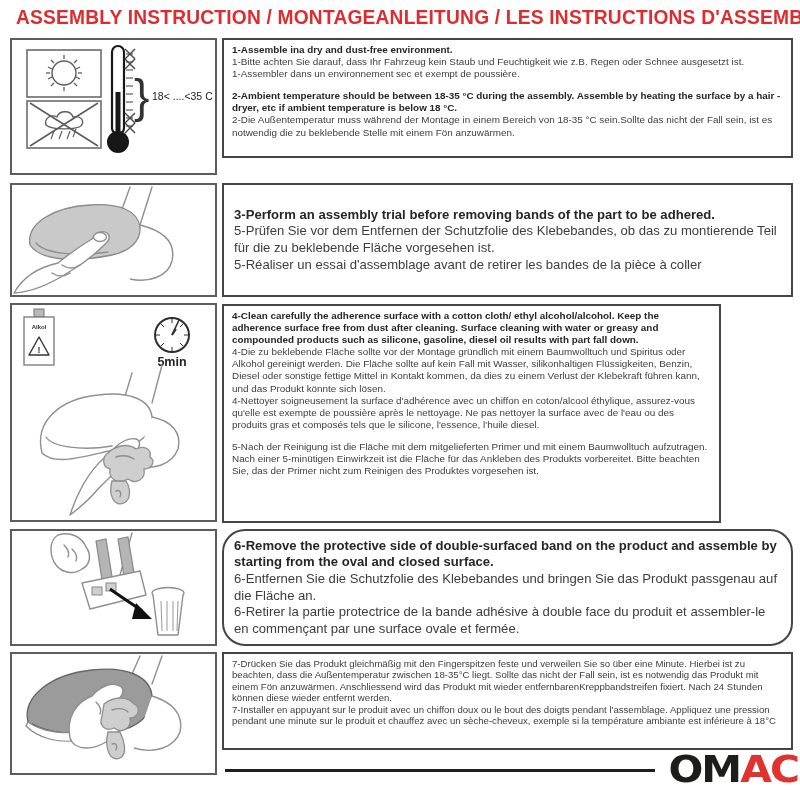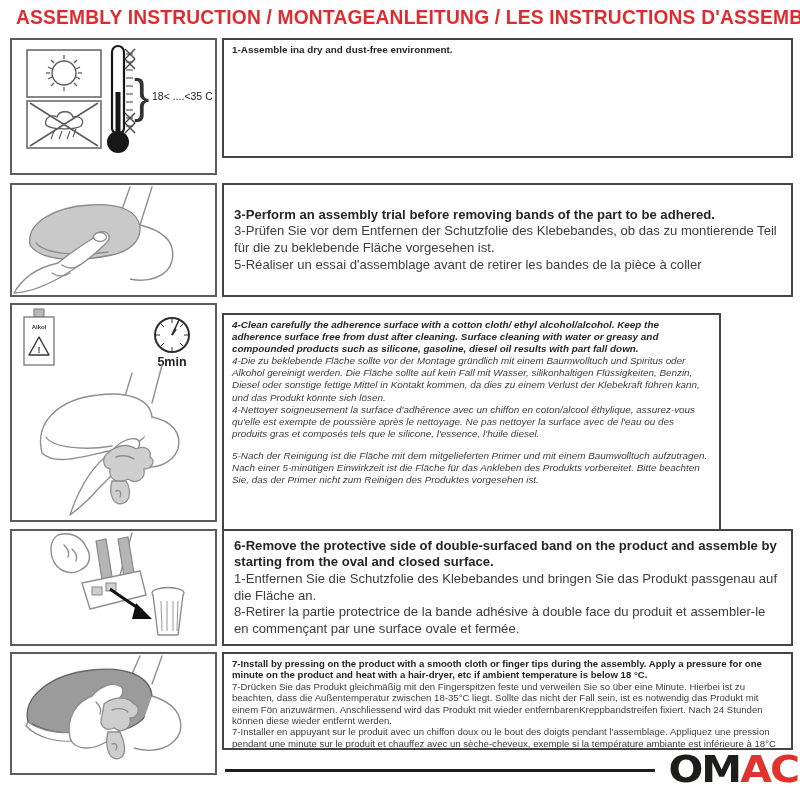--- a/index.html
+++ b/index.html
@@ -108,41 +108,45 @@
         <line x1="113" y1="83" x2="123" y2="93"></line>
           <line x1="123" y1="83" x2="113" y2="93"></line>
       </g>
       <text x="122" y="72" font-size="46" fill="#333">}</text>
       <text x="140" y="60" font-size="10.5" fill="#222">18&lt; ....&lt;35 C</text>
     </g>
   </svg>
 </div>
 <div class="box txt small" style="left:222px;top:38px;width:571px;height:120px;">
   <p class="hd">1-Assemble ina dry and dust-free environment.</p>
+  <p>1-Bitte achten Sie darauf, dass Ihr Fahrzeug kein Staub und Feuchtigkeit wie z.B. Regen oder Schnee ausgesetzt ist.</p>
+  <p>1-Assembler dans un environnement sec et exempt de poussière.</p>
   <div class="gap"></div>
+  <p class="hd">2-Ambient temperature should be between 18-35 °C  during the assembly. Assemble by heating the surface by a hair -dryer, etc if ambient temperature is below 18 °C.</p>
+  <p>2-Die Außentemperatur muss während der Montage in einem Bereich von 18-35 °C  sein.Sollte das nicht der Fall sein, ist es notwendig die zu beklebende Stelle mit einem Fön anzuwärmen.</p>
 </div>
 
 <div class="box ill" style="left:10px;top:183px;width:207px;height:114px;">
   <svg width="203" height="110" viewBox="0 0 203 110">
     <path class="sk" d="M118,2 L98,58"></path>
       <path class="sk" d="M140,2 L128,40"></path>
     <path class="skf" d="M128,40 C152,46 164,58 160,76 C156,92 136,98 118,94"></path>
     <path class="gry" d="M18,60 C14,38 42,22 78,20 C108,18 126,26 128,42 C129,56 118,66 100,70 C70,76 30,78 18,60 Z"></path>
     <path class="sk" d="M24,58 C32,68 62,72 96,67"></path>
     <g>
       <path class="skf" d="M2,108 C12,90 28,82 46,78 C58,68 70,60 80,54 C84,47 91,45 95,48 C99,51 97,57 91,61 C83,69 71,79 57,87 C40,98 20,107 2,108 Z"></path>
       <ellipse class="skf" cx="88" cy="52" rx="6.5" ry="4.5"></ellipse>
       <path class="sk" d="M50,80 C56,84 62,84 68,80"></path>
       <path class="sk" d="M40,88 C46,92 52,92 58,88"></path>
     </g>
   </svg>
 </div>
 <div class="box big" style="left:222px;top:183px;width:571px;height:114px;">
   <p class="hd">3-Perform an assembly trial before removing bands of the part to be adhered.</p>
-  <p>3-Prüfen Sie vor dem Entfernen der Schutzfolie des Klebebandes, ob das zu montierende Teil für die zu beklebende Fläche vorgesehen ist.</p>
+  <p>5-Prüfen Sie vor dem Entfernen der Schutzfolie des Klebebandes, ob das zu montierende Teil für die zu beklebende Fläche vorgesehen ist.</p>
   <p>5-Réaliser un essai d'assemblage avant de retirer les bandes de la pièce à coller</p>
 </div>
 
 <div class="box ill" style="left:10px;top:303px;width:207px;height:219px;">
   <svg width="203" height="215" viewBox="0 0 203 215">
     <g>
       <rect x="22" y="4" width="10" height="8" fill="#b9b9b9" stroke="#777" stroke-width="1"></rect>
       <rect x="12" y="12" width="30" height="48" fill="#fff" stroke="#777" stroke-width="1.3"></rect>
       <text x="27" y="24" font-size="6" font-weight="bold" fill="#333" text-anchor="middle">Alkol</text>
       <g>
@@ -176,21 +180,21 @@
       <path class="sk" d="M92,156 C98,160 104,160 110,156"></path>
       <g>
         <path d="M96,148 C104,140 116,138 124,144 C132,140 140,144 138,152 C144,156 140,164 132,164 C134,174 124,180 116,174 C106,180 96,174 98,164 C90,162 90,152 96,148 Z" fill="#cfcfcf" stroke="#8f8f8f" stroke-width="1.3"></path>
         <path d="M100,176 C96,190 102,202 112,198 C120,194 118,182 114,176 Z" fill="#cfcfcf" stroke="#8f8f8f" stroke-width="1.3"></path>
         <path class="sk" d="M104,152 C110,150 116,150 122,154"></path>
         <path class="sk" d="M104,186 C108,184 110,188 108,192"></path>
       </g>
     </g>
   </svg>
 </div>
-<div class="box txt small" style="left:222px;top:313px;width:499px;height:219px;font-style:italic;">
+<div class="box txt small" style="left:222px;top:304px;width:499px;height:219px;">
   <p class="hd">4-Clean carefully the adherence surface with a cotton cloth/ ethyl alcohol/alcohol. Keep the adherence surface free from dust after cleaning. Surface cleaning with water or greasy and compounded products such as silicone, gasoline, diesel oil results with part fall down.</p>
   <p>4-Die zu beklebende Fläche sollte vor der Montage gründlich mit einem Baumwolltuch und Spiritus oder Alkohol gereinigt werden. Die Fläche sollte auf kein Fall mit Wasser, silikonhaltigen Flüssigkeiten, Benzin, Diesel oder sonstige fettige Mittel in Kontakt kommen, da dies zu einem Verlust der Klebekraft führen kann, und das Produkt könnte sich lösen.</p>
   <p>4-Nettoyer soigneusement la surface d'adhérence avec un chiffon en coton/alcool éthylique, assurez-vous qu'elle est exempte de poussière après le nettoyage. Ne pas nettoyer la surface avec de l'eau ou des produits gras et composés tels que le silicone, l'essence, l'huile diesel.</p>
   <div class="gap"></div>
   <p>5-Nach der Reinigung ist die Fläche mit dem mitgelieferten Primer und mit einem Baumwolltuch aufzutragen. Nach einer 5-minütigen Einwirkzeit ist die Fläche für das Ankleben des Produkts vorbereitet. Bitte beachten Sie, das der Primer nicht zum Reinigen des Produktes vorgesehen ist.</p>
 </div>
 
 <div class="box ill" style="left:10px;top:529px;width:207px;height:117px;">
   <svg width="203" height="113" viewBox="0 0 203 113">
     <path class="sk" d="M120,2 L104,58"></path>
@@ -215,24 +219,24 @@
       <path class="skf" d="M141,64 L146,104 L166,104 L171,64"></path>
       <g stroke="#999" stroke-width="1">
         <line x1="149" y1="70" x2="150" y2="100"></line>
           <line x1="155" y1="70" x2="155" y2="100"></line>
         <line x1="161" y1="70" x2="161" y2="100"></line>
           <line x1="166" y1="70" x2="165" y2="100"></line>
       </g>
     </g>
   </svg>
 </div>
-<div class="box big" style="left:222px;top:529px;width:571px;height:117px;">
+<div class="box big" style="left:222px;top:529px;width:571px;height:117px;border-radius:23px;">
   <p class="hd">6-Remove the protective side of double-surfaced band on the product and assemble by starting from the oval and closed surface.</p>
-  <p>1-Entfernen Sie die Schutzfolie des Klebebandes und bringen Sie das Produkt passgenau auf die Fläche an.</p>
-  <p>8-Retirer la partie protectrice de la bande adhésive à double face du produit et assembler-le en commençant par une surface ovale et fermée.</p>
+  <p>6-Entfernen Sie die Schutzfolie des Klebebandes und bringen Sie das Produkt passgenau auf die Fläche an.</p>
+  <p>6-Retirer la partie protectrice de la bande adhésive à double face du produit et assembler-le en commençant par une surface ovale et fermée.</p>
 </div>
 
 <div class="box ill" style="left:10px;top:652px;width:207px;height:123px;">
   <svg width="203" height="119" viewBox="0 0 203 119">
     <path class="sk" d="M128,2 L112,38"></path>
       <path class="sk" d="M150,2 L140,30"></path>
     <path d="M16,68 C10,42 40,20 80,16 C114,12 138,22 140,42 C142,60 126,74 102,78 C70,84 28,90 16,68 Z" fill="#9b9b9b" stroke="#666" stroke-width="1.4"></path>
     <path d="M20,70 C40,82 80,82 104,76" stroke="#555" stroke-width="2" fill="none"></path>
     <path d="M16,68 C30,78 50,80 70,78 L70,86 C46,90 26,84 14,72 Z" fill="#fff" stroke="#888" stroke-width="1.2"></path>
     <path class="skf" d="M140,42 C160,48 172,60 168,78 C162,94 142,100 122,94"></path>
@@ -243,19 +247,18 @@
     </g>
     <g>
       <path d="M92,50 C102,42 116,42 122,50 C130,54 126,64 118,64 C120,74 110,80 102,74 C94,78 86,72 90,62 Z" fill="#cecece" stroke="#8f8f8f" stroke-width="1.3"></path>
       <path d="M96,78 C92,94 98,108 108,104 C116,100 112,86 108,78 Z" fill="#cecece" stroke="#8f8f8f" stroke-width="1.3"></path>
       <path class="sk" d="M100,56 C106,54 112,54 116,58"></path>
       <path class="sk" d="M100,90 C104,88 106,92 104,96"></path>
     </g>
   </svg>
 </div>
 <div class="box txt small tiny5" style="left:222px;top:652px;width:571px;height:98px;">
-  <p class="hd">7-Install by pressing on the product with a smooth cloth or finger tips during the assembly. Apply a pressure for one minute on the product and heat with a hair-dryer, etc if ambient temperature is below 18 °C.</p>
   <p>7-Drücken Sie das Produkt gleichmäßig mit den Fingerspitzen feste und verweilen Sie so über eine Minute. Hierbei ist zu beachten, dass die Außentemperatur zwischen 18-35°C liegt. Sollte das nicht der Fall sein, ist es notwendig das Produkt mit einem Fön anzuwärmen. Anschliessend wird das Produkt mit wieder entfernbarenKreppbandstreifen fixiert. Nach 24 Stunden können diese wieder entfernt werden.</p>
   <p>7-Installer en appuyant sur le produit avec un chiffon doux ou le bout des doigts pendant l'assemblage. Appliquez une pression pendant une minute sur le produit et chauffez avec un sèche-cheveux, exemple si la température ambiante est inférieure à 18°C</p>
 </div>
 
 <div class="footer-line"></div>
 <div class="logo"><span class="lb">OM</span><span class="lr">AC</span></div>
 
 </body></html>

